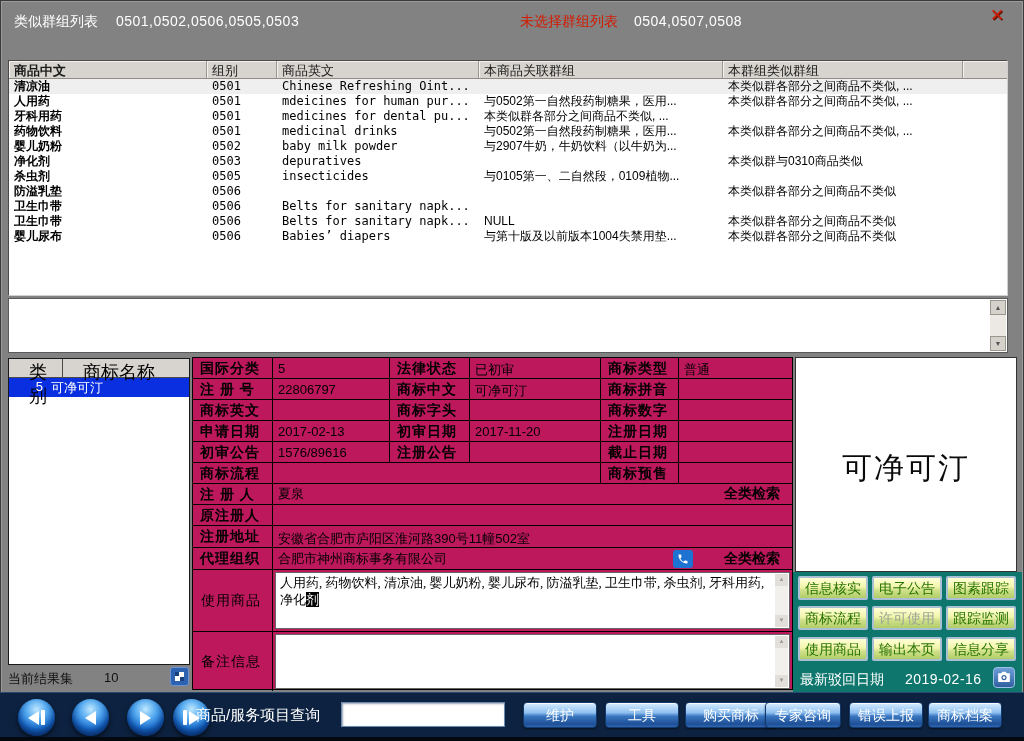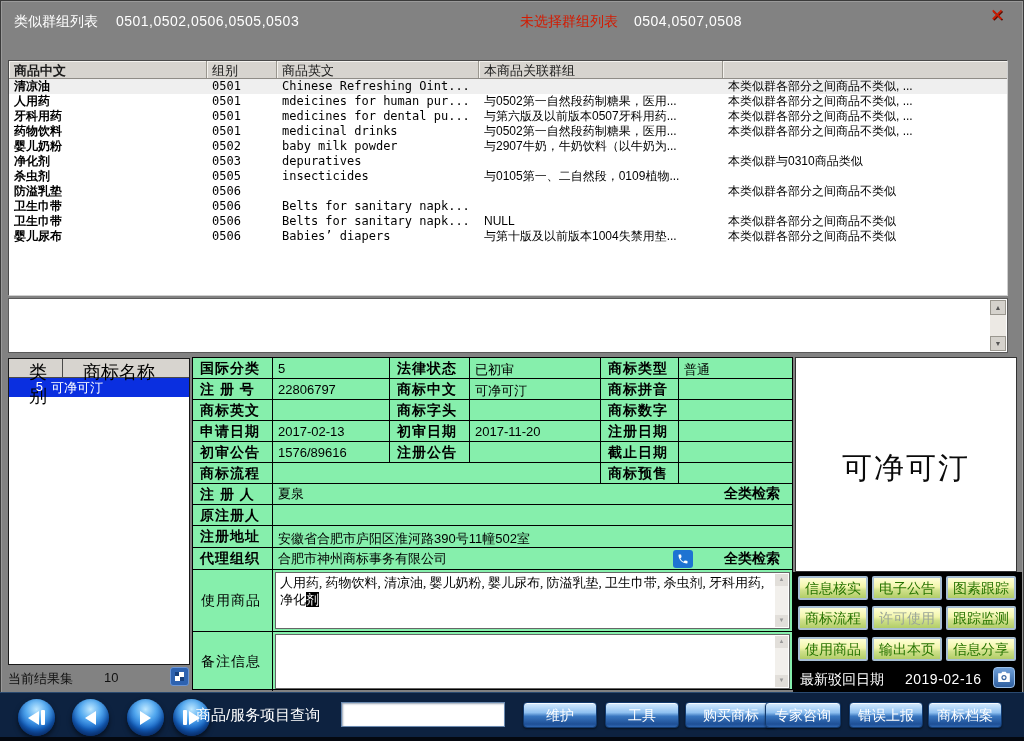--- a/index.html
+++ b/index.html
@@ -55,21 +55,21 @@
   .result-strip .rl { position:absolute; left:0; top:3px; font-size:13px; color:#111; }
   .result-strip .rc { position:absolute; left:96px; top:3px; font-size:13px; color:#111; }
   .grid-btn { position:absolute; left:162px; top:0; width:19px; height:19px; background:#2d62b0;
     border:1px solid #6a94d4; border-radius:3px; cursor:pointer; }
   .grid-btn .inner { position:absolute; left:4px; top:4px; width:9px; height:9px; background:#fff; }
   .grid-btn .q { position:absolute; width:4px; height:4px; background:#16407e; }
   .grid-btn .q1 { left:0; top:0; } .grid-btn .q2 { right:0; bottom:0; }
 
   
   .form { position:absolute; left:192px; top:357px; width:601px; height:333px;
-    background:#86efac; border:1px solid #000; }
+    background:#be185d; border:1px solid #000; }
   .frow { display:grid; border-bottom:1px solid #000; }
   .r21 { height:21px; } .r22 { height:22px; }
   .cols6 { grid-template-columns:80px 117px 80px 131px 78px auto; }
   .colsflow { grid-template-columns:80px 328px 78px auto; }
   .cols2 { grid-template-columns:80px auto; }
   .fl { font-size:14px; font-weight:bold; color:#000; padding:2px 0 0 7px; border-right:1px solid #000;
     white-space:nowrap; overflow:hidden; letter-spacing:1px; }
   .fv { font-size:13px; color:#000; padding:3px 0 0 5px; border-right:1px solid #000;
     white-space:nowrap; overflow:hidden; }
   .frow .fv:last-child { border-right:none; }
@@ -91,21 +91,21 @@
   .minisb .arr { position:absolute; left:0; width:13px; height:12px; color:#999; font-size:6px;
     text-align:center; line-height:11px; background:#e2dfda; }
   .minisb .up { top:0; } .minisb .dn { bottom:0; }
 
   
   .preview { position:absolute; left:795px; top:357px; width:222px; height:215px;
     background:#fff; border:1px solid #333; display:flex; align-items:center; justify-content:center; }
   .preview .tmname { font-size:30px; color:#0a0a0a; letter-spacing:2px; padding-top:8px; }
 
   
-  .navyblock { position:absolute; left:793px; top:572px; width:229px; height:120px; background:#000000; }
+  .navyblock { position:absolute; left:793px; top:572px; width:229px; height:120px; background:#0f766e; }
   .abtn { position:absolute; width:70px; height:24px; border:2px solid #a8bfd4; border-radius:2px;
     background:linear-gradient(180deg,#ffffd6 0%,#f2f5ac 45%,#cfe08a 62%,#b1cd68 100%);
     color:#267300; font-size:14px; text-align:center; line-height:20px; cursor:pointer; white-space:nowrap; }
   .abtn.disabled { color:#9aa598; }
   .rej-label { position:absolute; left:7px; top:99px; font-size:14px; color:#fff; }
   .rej-value { position:absolute; left:112px; top:99px; font-size:14px; color:#fff; letter-spacing:0.5px; }
   .cam-btn { position:absolute; left:200px; top:95px; width:22px; height:21px; border-radius:4px;
     background:linear-gradient(180deg,#6f9fd8,#2f5f9f); border:1px solid #9cc0e8;
     display:flex; align-items:center; justify-content:center; cursor:pointer; }
 
@@ -142,41 +142,41 @@
     <span class="val">0504,0507,0508</span>
   </div>
   <div class="close-x">✕</div>
 
   <div class="goods">
     <div class="ghead">
       <div class="hc w-cn">商品中文</div>
       <div class="hc w-grp">组别</div>
       <div class="hc w-en">商品英文</div>
       <div class="hc w-rel">本商品关联群组</div>
+      <div class="hc" style="width:240px">本群组类似群组</div>
       <div class="hc w-sim"></div>
     </div>
     <div class="trow hl">
       <div class="c cn w-cn">清凉油</div>
       <div class="c grp w-grp">0501</div>
       <div class="c en w-en">Chinese Refreshing Oint...</div>
       <div class="c rel w-rel"></div>
       <div class="c sim w-sim">本类似群各部分之间商品不类似, ...</div>
     </div>
     <div class="trow">
       <div class="c cn w-cn">人用药</div>
       <div class="c grp w-grp">0501</div>
       <div class="c en w-en">mdeicines for human pur...</div>
       <div class="c rel w-rel">与0502第一自然段药制糖果，医用...</div>
       <div class="c sim w-sim">本类似群各部分之间商品不类似, ...</div>
     </div>
     <div class="trow">
       <div class="c cn w-cn">牙科用药</div>
       <div class="c grp w-grp">0501</div>
       <div class="c en w-en">medicines for dental pu...</div>
-      <div class="c rel w-rel">与第六版及以前版本0507牙科用药...</div>
       <div class="c sim w-sim">本类似群各部分之间商品不类似, ...</div>
     </div>
     <div class="trow">
       <div class="c cn w-cn">药物饮料</div>
       <div class="c grp w-grp">0501</div>
       <div class="c en w-en">medicinal drinks</div>
       <div class="c rel w-rel">与0502第一自然段药制糖果，医用...</div>
       <div class="c sim w-sim">本类似群各部分之间商品不类似, ...</div>
     </div>
     <div class="trow">

